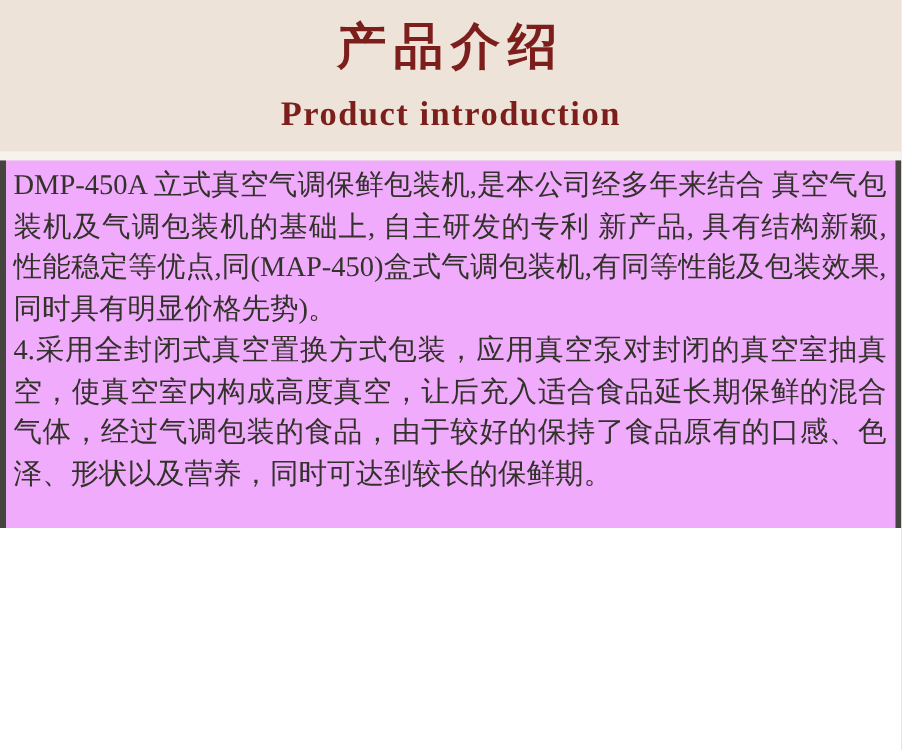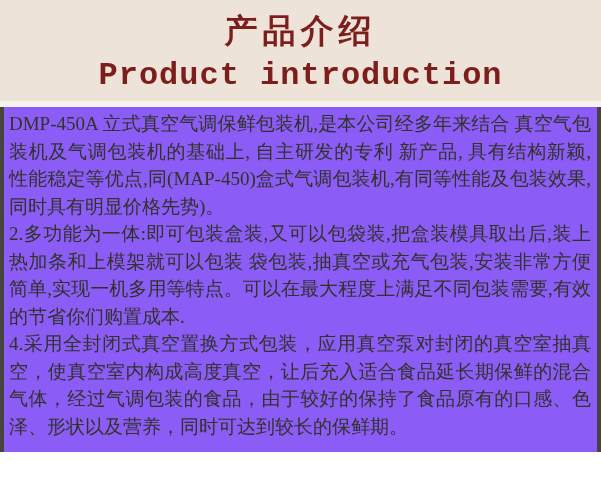--- a/index.html
+++ b/index.html
@@ -1,19 +1,19 @@
 <!DOCTYPE html>
 <html><head>
 <meta charset="utf-8">
 <style>
   * { margin: 0; padding: 0; box-sizing: border-box; }
   html, body { background: #ffffff; }
   .page {
     width: 601px;
-    height: 452px;
+    height: 352px;
     overflow: hidden;
     font-family: "Liberation Serif", "DejaVu Serif", serif;
     background: #e9e8d4;
   }
   .header {
     width: 601px;
     height: 101px;
     background: #ede3d8;
     text-align: center;
     padding-top: 11px;
@@ -21,36 +21,36 @@
   .title-cn {
     color: #7c1e1b;
     font-family: "Liberation Sans", "DejaVu Sans", sans-serif;
     font-size: 33px;
     font-weight: bold;
     letter-spacing: 5px;
     line-height: 40px;
   }
   .title-en {
     color: #7c1e1b;
-    font-family: Liberation Mono, monospace;
-    font-size: 32px;
+    font-family: Liberation Serif, serif;
+    font-size: 23px;
     font-weight: bold;
     letter-spacing: 1px;
     line-height: 46px;
     margin-top: 2px;
   }
   .divider {
     width: 601px;
     height: 6px;
     background: #f6f3ec;
   }
   .body-area {
     width: 601px;
     height: 393px;
-    background: #8b5cf6;
+    background: #f0abfc;
     border-left: 4px solid #45443f;
     border-right: 4px solid #45443f;
     padding: 3px 6px 0 5px;
   }
   .body-area p {
     color: #32322a;
     font-size: 19px;
     line-height: 27.5px;
     text-align: justify;
     word-break: break-all;
@@ -60,16 +60,15 @@
 <body>
 
 <div class="page">
   <header class="header">
     <div class="title-cn">产品介绍</div>
     <div class="title-en">Product introduction</div>
   </header>
   <div class="divider"></div>
   <main class="body-area">
     <p>DMP-450A 立式真空气调保鲜包装机,是本公司经多年来结合 真空气包装机及气调包装机的基础上, 自主研发的专利 新产品, 具有结构新颖, 性能稳定等优点,同(MAP-450)盒式气调包装机,有同等性能及包装效果,同时具有明显价格先势)。</p>
-    <p>2.多功能为一体:即可包装盒装,又可以包袋装,把盒装模具取出后,装上热加条和上模架就可以包装 袋包装,抽真空或充气包装,安装非常方便简单,实现一机多用等特点。可以在最大程度上满足不同包装需要,有效的节省你们购置成本.</p>
     <p>4.采用全封闭式真空置换方式包装，应用真空泵对封闭的真空室抽真空，使真空室内构成高度真空，让后充入适合食品延长期保鲜的混合气体，经过气调包装的食品，由于较好的保持了食品原有的口感、色泽、形状以及营养，同时可达到较长的保鲜期。</p>
   </main>
 </div>
 
 </body></html>

